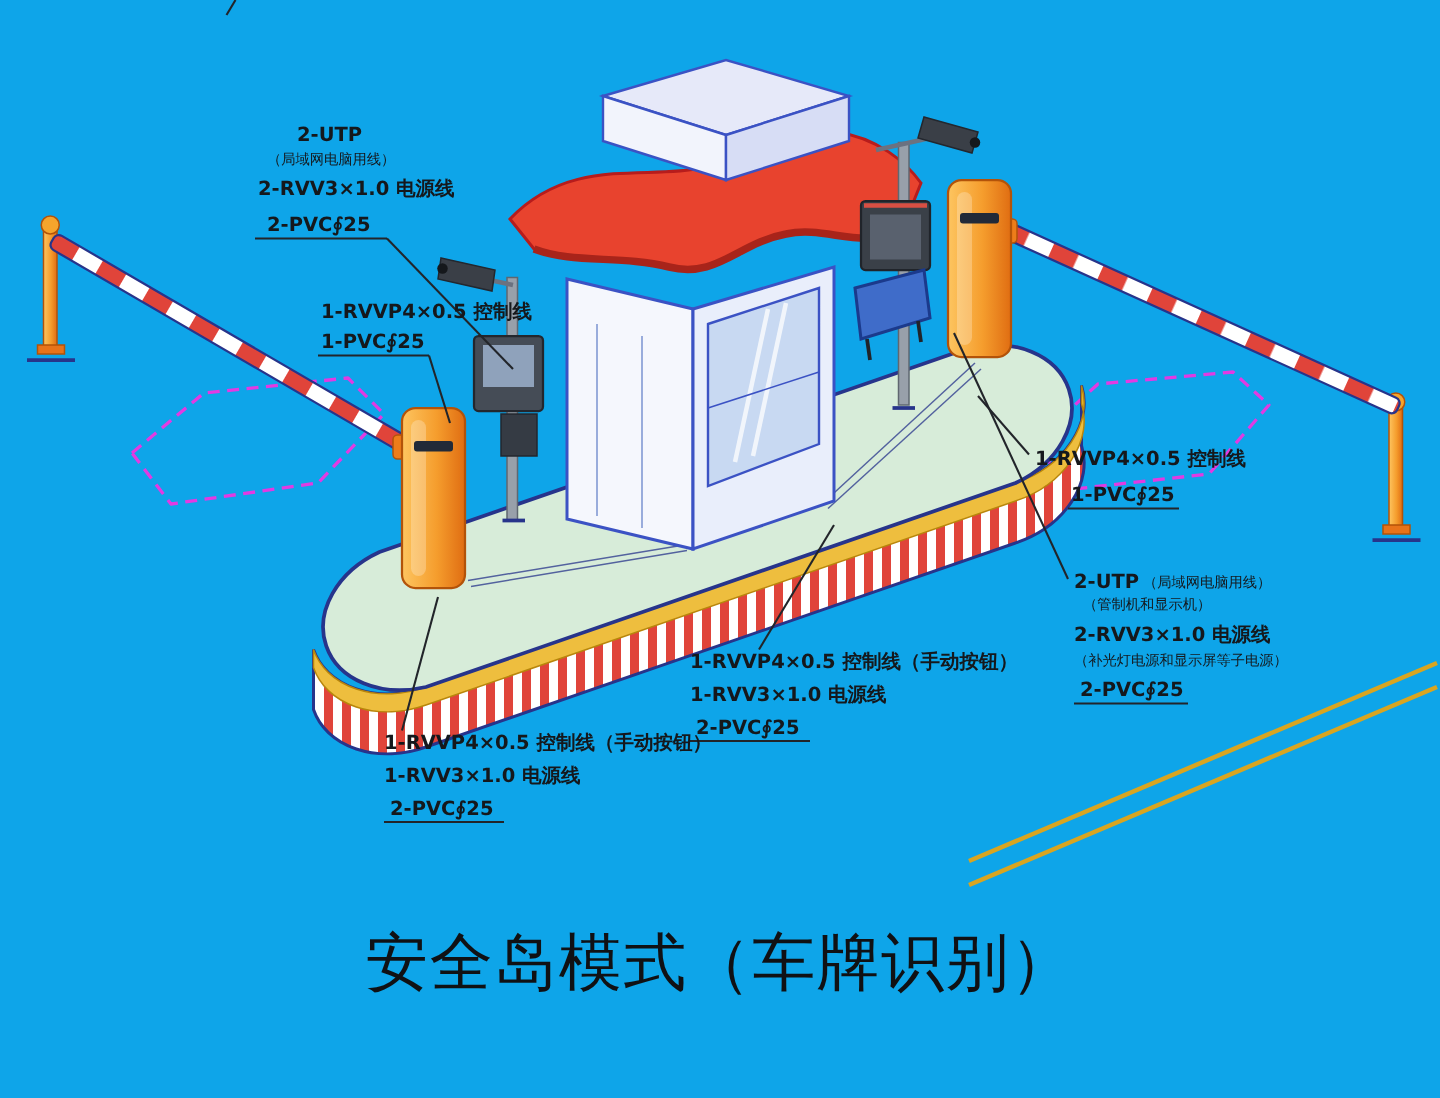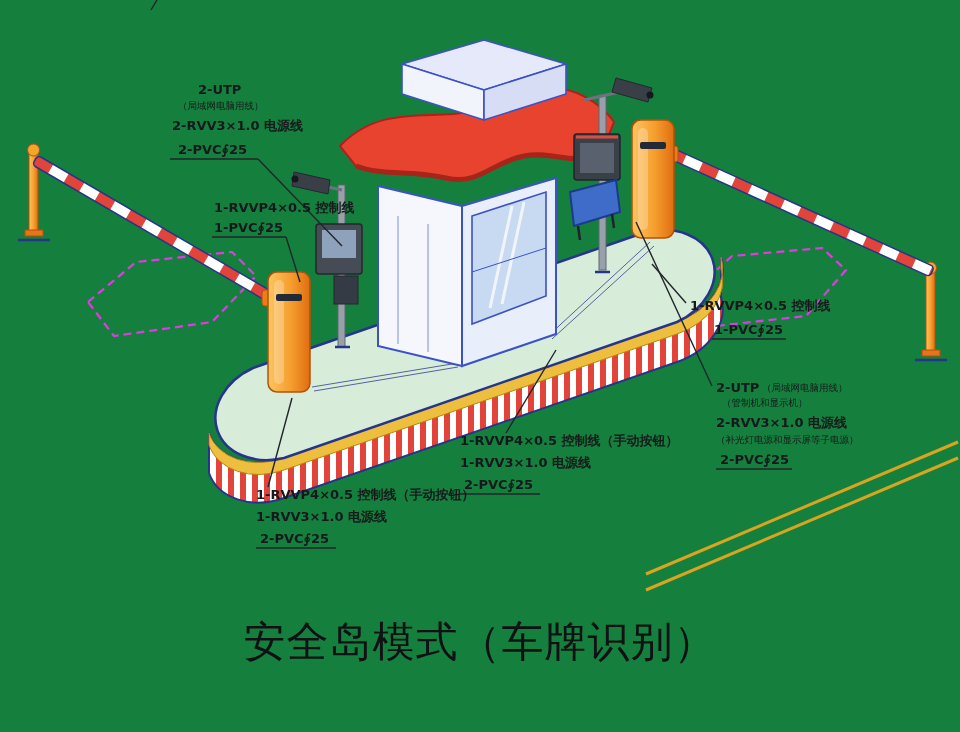--- a/index.html
+++ b/index.html
@@ -1,16 +1,16 @@
 <!DOCTYPE html>
 <html><head>
 <meta charset="utf-8">
 <style>
   html,body{margin:0;padding:0;background:#fff;}
-  .stage{position:relative;width:960px;height:732px;background:#15803d;overflow:hidden;
+  .stage{position:relative;width:960px;height:732px;background:#0ea5e9;overflow:hidden;
          font-family:"DejaVu Sans","Liberation Sans",sans-serif;}
   svg{display:block}
   .lbl{font-family:"DejaVu Sans","Liberation Sans",sans-serif;font-size:13px;font-weight:600;fill:#15181c;}
   .lbls{font-family:"DejaVu Sans","Liberation Sans",sans-serif;font-size:9.5px;font-weight:400;fill:#15181c;}
   .title{font-family:"DejaVu Sans","Liberation Sans",sans-serif;font-size:42px;font-weight:400;fill:#101114;letter-spacing:1px;}
   .leader{stroke:#22252a;stroke-width:1.4;fill:none;}
   .thinrun{stroke:#27348b;stroke-width:1;opacity:.75;}
 </style>
 </head>
 <body>

